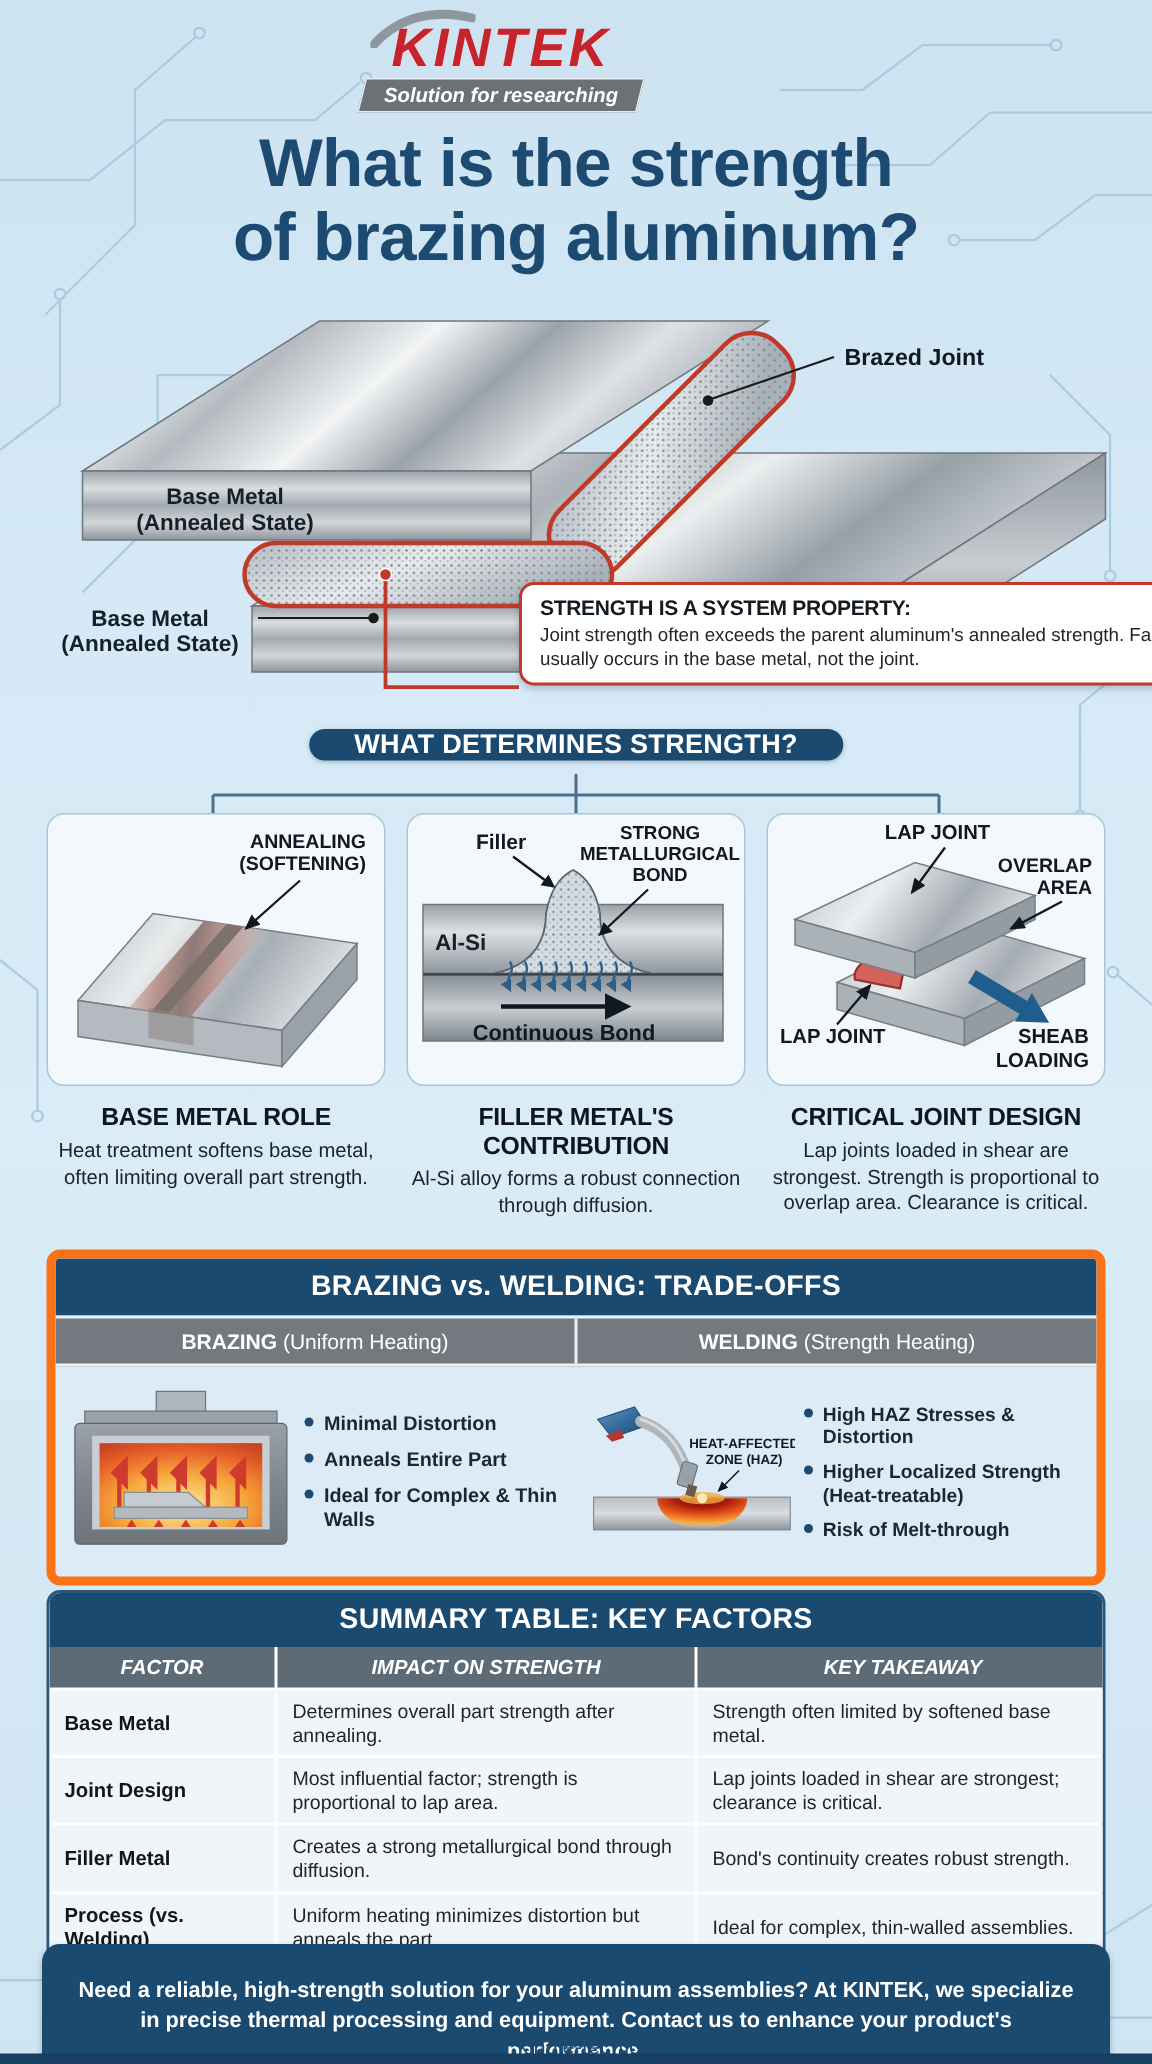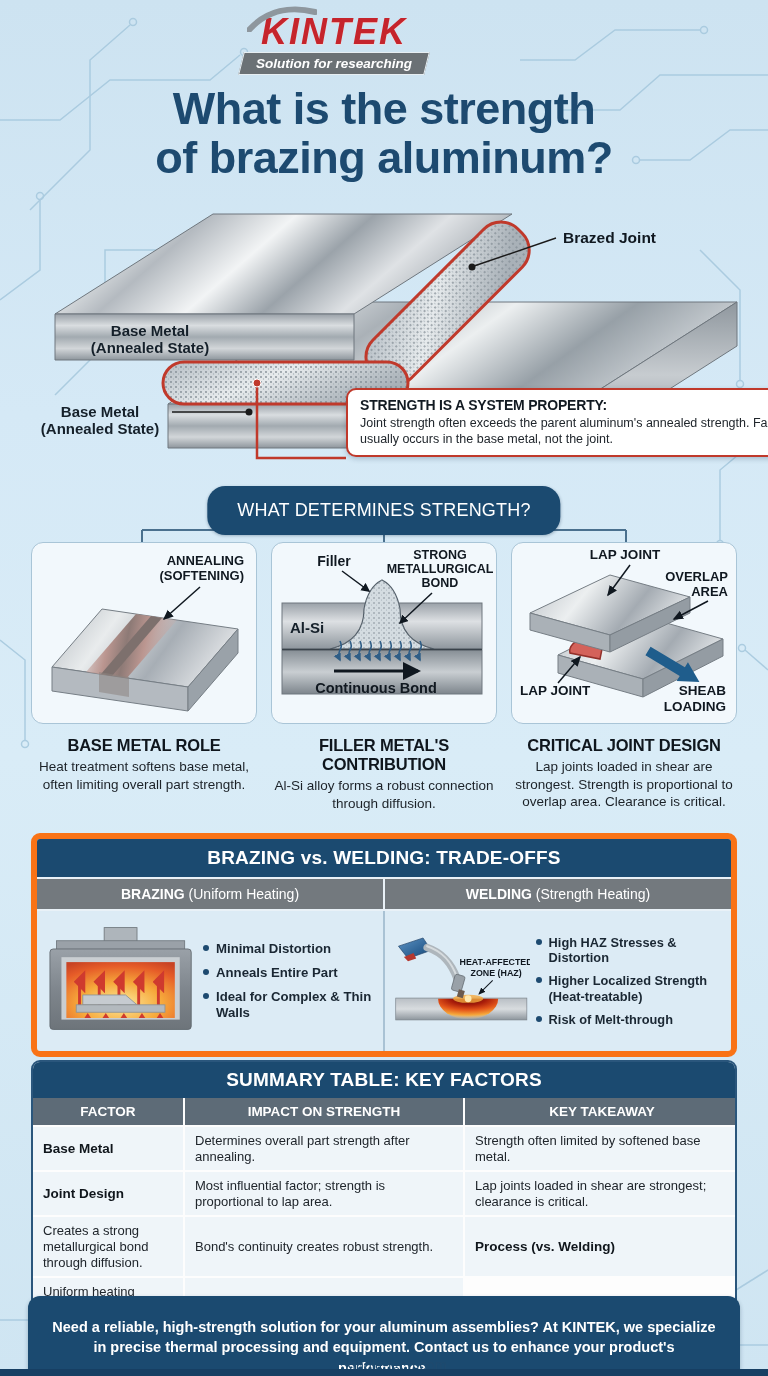--- a/index.html
+++ b/index.html
@@ -17,45 +17,45 @@
   .tagline{display:inline-block;background:#6b7175;color:#fff;font-style:italic;font-weight:700;font-size:13.5px;padding:3px 14px;transform:skewX(-14deg);margin-top:2px;border:1px solid #e7eef2;}
   .tagline>span{display:inline-block;transform:skewX(14deg);}
   
   #title{top:84px;left:0;width:768px;text-align:center;z-index:2;color:#1d4a70;font-weight:800;font-size:45px;line-height:1.09;letter-spacing:-0.5px;}
   
   #diagram{top:196px;left:0;width:768px;height:292px;z-index:2;}
   #callout{position:absolute;left:346px;top:192px;width:464px;box-sizing:border-box;background:#ffffff;border:2.5px solid #c0392b;border-radius:10px;padding:7px 12px 8px 12px;box-shadow:0 2px 5px rgba(30,60,90,.25);}
   #callout .c-title{font-weight:800;font-size:14px;color:#121a22;letter-spacing:-0.2px;}
   #callout .c-body{font-size:12.5px;color:#20262c;line-height:1.28;margin-top:2px;}
   
-  #pill{top:486px;left:50%;transform:translateX(-50%);background:#1b4a70;color:#fff;font-weight:400;font-size:18px;letter-spacing:.2px;padding:14px 30px;border-radius:18px;z-index:3;white-space:nowrap;box-shadow:0 1px 3px rgba(20,50,80,.3);}
+  #pill{top:486px;left:50%;transform:translateX(-50%);background:#1b4a70;color:#fff;font-weight:700;font-size:18px;letter-spacing:.2px;padding:0 30px;border-radius:18px;z-index:3;white-space:nowrap;box-shadow:0 1px 3px rgba(20,50,80,.3);}
   #connectors{top:478px;left:0;width:768px;height:66px;z-index:2;}
   .col{position:absolute;top:542px;width:226px;z-index:2;}
   #col1{left:31px;} #col2{left:271px;} #col3{left:511px;}
   .card-box{height:182px;background:#f2f8fc;border:1.5px solid #a9c5d7;border-radius:12px;box-sizing:border-box;overflow:hidden;}
   .card-title{margin-top:12px;text-align:center;font-weight:700;font-size:16.5px;color:#0f161d;letter-spacing:-0.2px;}
   .card-body{margin-top:3px;text-align:center;font-size:13.5px;color:#1c2228;line-height:1.3;font-weight:500;}
   
   #cmp{top:833px;left:31px;width:706px;z-index:2;border:6px solid #f97316;border-radius:9px;overflow:hidden;background:#dcebf5;box-sizing:border-box;}
   .cmp-head{background:#1b4a70;color:#fff;text-align:center;font-weight:800;font-size:19px;letter-spacing:.2px;padding:8px 0;}
   .cmp-cols{display:flex;background:#73797e;border-top:2px solid #e9f1f7;border-bottom:2px solid #e9f1f7;}
   .cmp-col-h{flex:1;color:#fff;text-align:center;font-size:14px;padding:7px 0;}
   .cmp-col-h b{font-weight:800;}
   .cmp-vdiv{width:2px;background:#e9f1f7;}
-  .cmp-body{display:flex;height:140px;}
+  .cmp-body{display:flex;height:140px;align-items:center;}
   .cmp-cell{flex:1;display:flex;align-items:center;gap:6px;padding:6px 8px;box-sizing:border-box;}
   .cmp-bdiv{width:2px;background:#a9c2d4;}
   ul.blist{list-style:none;margin:0;padding:0;font-size:13.2px;font-weight:700;color:#1a2733;line-height:1.2;}
   ul.blist li{position:relative;padding-left:13px;margin:8px 0;}
   ul.blist li::before{content:'';position:absolute;left:0;top:4px;width:6px;height:6px;border-radius:50%;background:#1d4a70;}
   
   #summary{top:1060px;left:31px;width:706px;z-index:2;border:2px solid #2a567c;border-radius:9px;overflow:hidden;box-sizing:border-box;background:#fff;}
   .sum-head{background:#1b4a70;color:#fff;text-align:center;font-weight:800;font-size:19px;padding:7px 0;letter-spacing:.2px;}
   .sum-grid{display:grid;grid-template-columns:150px 278px 274px;gap:2px;background:#fdfdfd;}
-  .sum-ch{background:#5d6b77;color:#fff;font-weight:800;font-size:13.5px;text-align:center;padding:6px 4px;}
+  .sum-ch{background:#5d6b77;color:#fff;font-weight:800;font-size:13.5px;text-align:center;padding:6px 4px;font-style:italic;}
   .sum-c{background:#eff5f9;padding:6px 10px;font-size:13px;color:#20262c;line-height:1.2;display:flex;flex-direction:column;justify-content:center;min-height:28px;}
   .sum-factor{font-weight:800;color:#10161c;font-size:13.5px;}
   
   #cta{top:1296px;left:28px;width:712px;box-sizing:border-box;background:#1b4a70;border-radius:12px;color:#fff;text-align:center;font-size:14.5px;font-weight:600;line-height:1.4;padding:21px 24px;z-index:2;box-shadow:0 2px 4px rgba(20,50,80,.3);}
   #site{top:1357px;left:12px;width:768px;text-align:center;color:#1f4a6e;font-size:14.5px;z-index:2;}
   #bottombar{left:0;bottom:0;width:768px;height:7px;background:#173f63;z-index:2;}
   svg text{font-family:"Liberation Sans","DejaVu Sans",sans-serif;}
 </style>
 </head>
 <body>
@@ -457,20 +457,21 @@
     <div class="sum-ch">KEY TAKEAWAY</div>
 
     <div class="sum-c sum-factor">Base Metal</div>
     <div class="sum-c">Determines overall part strength after annealing.</div>
     <div class="sum-c">Strength often limited by softened base metal.</div>
 
     <div class="sum-c sum-factor">Joint Design</div>
     <div class="sum-c">Most influential factor; strength is proportional to lap area.</div>
     <div class="sum-c">Lap joints loaded in shear are strongest; clearance is critical.</div>
 
+    <div class="sum-c sum-factor">Filler Metal</div>
     <div class="sum-c">Creates a strong metallurgical bond through diffusion.</div>
     <div class="sum-c">Bond's continuity creates robust strength.</div>
 
     <div class="sum-c sum-factor">Process (vs. Welding)</div>
     <div class="sum-c">Uniform heating minimizes distortion but anneals the part.</div>
     <div class="sum-c">Ideal for complex, thin-walled assemblies.</div>
   </div>
 </div>
 
 <div id="cta" class="abs">Need a reliable, high-strength solution for your aluminum assemblies? At KINTEK, we specialize in precise thermal processing and equipment. Contact us to enhance your product's performance.</div>

